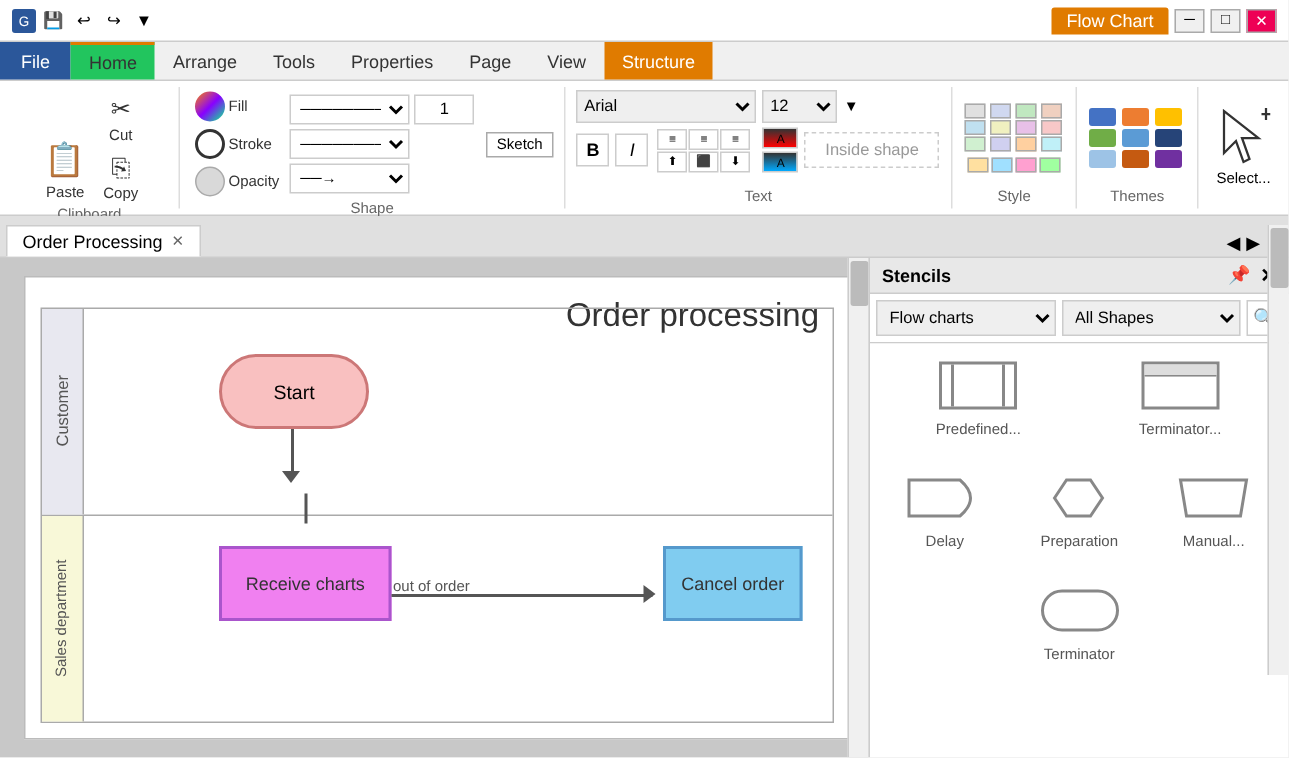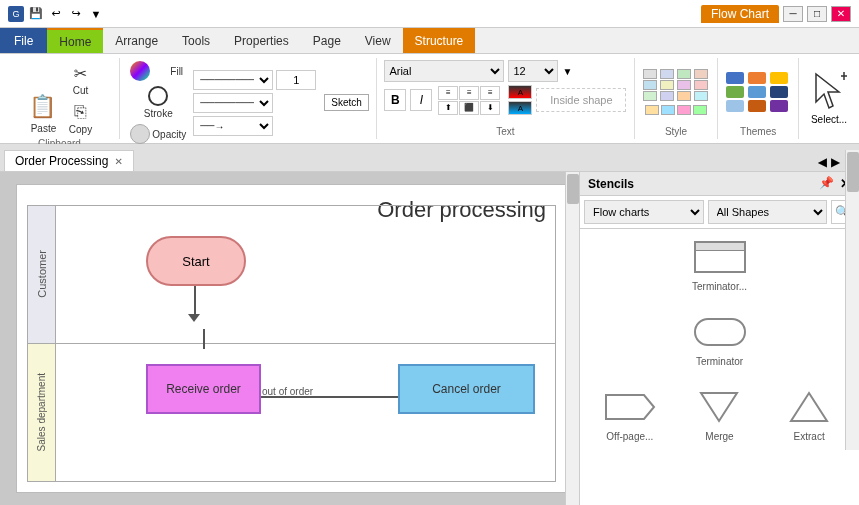--- a/index.html
+++ b/index.html
@@ -46,21 +46,21 @@
       cursor: pointer;
       font-size: 12px;
       color: #333;
     }
     .menu-item.file-btn {
       background: #2b579a;
       color: white;
       padding: 0 14px;
     }
     .menu-item.active-tab {
-      background: #84cc16;
+      background: #22c55e;
       border-top: 2px solid #e07b00;
     }
     .menu-item.structure-active {
       background: #e07b00;
       color: white;
     }
 
     
     .ribbon {
       background: white;
@@ -400,25 +400,25 @@
           </div>
         </div>
       </div>
       <div class="ribbon-group-label">Clipboard</div>
     </div>
 
     <div class="ribbon-group" style="min-width:220px;">
       <div style="display:flex;gap:4px;align-items:center;flex:1;">
 
         <div style="display:flex;flex-direction:column;gap:3px;">
-          <div class="ribbon-btn-small" style="flex-direction:row;gap:20px;">
+          <div class="ribbon-btn-small" style="flex-direction:row;gap:2px;">
             <div style="width:20px;height:20px;background:linear-gradient(135deg,#f80,#80f,#0f8);border-radius:50%;"></div>
             <span>Fill</span>
           </div>
-          <div class="ribbon-btn-small" style="flex-direction:column;gap:2px;">
+          <div class="ribbon-btn-small" style="flex-direction:row;gap:2px;">
             <div style="width:20px;height:20px;border:2px solid #333;border-radius:50%;background:transparent;"></div>
             <span>Stroke</span>
           </div>
           <div class="ribbon-btn-small" style="flex-direction:row;gap:2px;">
             <div style="width:20px;height:20px;background:rgba(180,180,180,0.5);border:1px solid #aaa;border-radius:50%;"></div>
             <span>Opacity</span>
           </div>
         </div>
 
         <div style="display:flex;flex-direction:column;gap:3px;justify-content:center;">
@@ -578,27 +578,27 @@
                   <div style="position:absolute;left:132px;top:108px;width:0;height:0;border-left:6px solid transparent;border-right:6px solid transparent;border-top:8px solid #555;"></div>
                 </div>
               </div>
 
               <div style="position:absolute;bottom:0;left:0;right:0;height:50%;display:flex;">
                 <div style="width:28px;background:#f8f8d8;border-right:1.5px solid #aaa;display:flex;align-items:center;justify-content:center;">
                   <span style="writing-mode:vertical-lr;transform:rotate(180deg);font-size:10px;color:#555;text-align:center;">Sales department</span>
                 </div>
                 <div style="flex:1;position:relative;">
 
-                  <div style="position:absolute;left:90px;top:20px;width:115px;height:50px;border:2px solid #aa55cc;background:#f080f0;display:flex;align-items:center;justify-content:center;font-size:12px;font-weight:500;color:#333;">Receive order</div>
+                  <div style="position:absolute;left:90px;top:20px;width:115px;height:50px;border:2px solid #aa55cc;background:#f080f0;display:flex;align-items:center;justify-content:center;font-size:12px;font-weight:500;color:#333;">Receive charts</div>
 
                   <div style="position:absolute;left:206px;top:42px;font-size:10px;color:#555;">out of order</div>
                   <div style="position:absolute;left:205px;top:52px;right:120px;height:2px;background:#555;"></div>
                   <div style="position:absolute;right:118px;top:46px;width:0;height:0;border-top:6px solid transparent;border-bottom:6px solid transparent;border-left:8px solid #555;"></div>
 
-                  <div style="position:absolute;right:20px;top:20px;width:137px;height:50px;border:2px solid #5599cc;background:#80ccf0;display:flex;align-items:center;justify-content:center;font-size:12px;font-weight:500;color:#333;">Cancel order</div>
+                  <div style="position:absolute;right:20px;top:20px;width:93px;height:50px;border:2px solid #5599cc;background:#80ccf0;display:flex;align-items:center;justify-content:center;font-size:12px;font-weight:500;color:#333;">Cancel order</div>
 
                   <div style="position:absolute;left:147px;top:-15px;width:2px;height:20px;background:#555;"></div>
                 </div>
               </div>
             </div>
 
           </div>
 
           <div style="position:absolute;right:0;top:0;bottom:0;width:14px;background:#f0f0f0;border-left:1px solid #ccc;">
             <div style="width:12px;height:30px;background:#bbb;margin:2px 1px;border-radius:2px;"></div>
@@ -626,63 +626,72 @@
           </select>
           <div class="stencils-search-btn">🔍</div>
         </div>
 
         <div class="stencils-grid">
 
           <div class="stencils-row">
             <div class="stencil-item">
               <div class="stencil-shape">
                 <div style="position:relative;width:52px;height:32px;border:2px solid #888;background:white;">
+                  <div style="position:absolute;left:6px;top:0;bottom:0;width:2px;background:#888;"></div>
+                  <div style="position:absolute;right:6px;top:0;bottom:0;width:2px;background:#888;"></div>
+                </div>
+              </div>
+              <span class="stencil-label">Predefined...</span>
+            </div>
+            <div class="stencil-item">
+              <div class="stencil-shape">
+                <div style="position:relative;width:52px;height:32px;border:2px solid #888;background:white;">
                   <div style="position:absolute;top:0;left:0;right:0;height:8px;background:#ddd;border-bottom:1px solid #888;"></div>
                 </div>
               </div>
               <span class="stencil-label">Terminator...</span>
             </div>
           </div>
 
+          <div class="stencils-row">
+            <div class="stencil-item">
+              <div class="stencil-shape">
+                <svg width="52" height="32" viewBox="0 0 52 32">
+                  <path d="M2,4 L36,4 Q50,16 36,28 L2,28 Z" fill="white" stroke="#888" stroke-width="2"></path>
+                </svg>
+              </div>
+              <span class="stencil-label">Delay</span>
+            </div>
+            <div class="stencil-item">
+              <div class="stencil-shape">
+                <svg width="52" height="32" viewBox="0 0 52 32">
+                  <polygon points="10,16 18,4 34,4 42,16 34,28 18,28" fill="white" stroke="#888" stroke-width="2"></polygon>
+                </svg>
+              </div>
+              <span class="stencil-label">Preparation</span>
+            </div>
+            <div class="stencil-item">
+              <div class="stencil-shape">
+                <svg width="52" height="32" viewBox="0 0 52 32">
+                  <polygon points="4,4 48,4 44,28 8,28" fill="white" stroke="#888" stroke-width="2"></polygon>
+                </svg>
+              </div>
+              <span class="stencil-label">Manual...</span>
+            </div>
+          </div>
 
           <div class="stencils-row">
             <div class="stencil-item">
               <div class="stencil-shape">
                 <div style="width:52px;height:28px;border:2px solid #888;background:white;border-radius:14px;"></div>
               </div>
               <span class="stencil-label">Terminator</span>
             </div>
           </div>
 
-          <div class="stencils-row">
-            <div class="stencil-item">
-              <div class="stencil-shape">
-                <svg width="52" height="32" viewBox="0 0 52 32">
-                  <polygon points="2,4 40,4 50,16 40,28 2,28" fill="white" stroke="#888" stroke-width="2"></polygon>
-                </svg>
-              </div>
-              <span class="stencil-label">Off-page...</span>
-            </div>
-            <div class="stencil-item">
-              <div class="stencil-shape">
-                <svg width="40" height="32" viewBox="0 0 40 32">
-                  <polygon points="2,2 38,2 20,30" fill="white" stroke="#888" stroke-width="2"></polygon>
-                </svg>
-              </div>
-              <span class="stencil-label">Merge</span>
-            </div>
-            <div class="stencil-item">
-              <div class="stencil-shape">
-                <svg width="40" height="32" viewBox="0 0 40 32">
-                  <polygon points="20,2 38,30 2,30" fill="white" stroke="#888" stroke-width="2"></polygon>
-                </svg>
-              </div>
-              <span class="stencil-label">Extract</span>
-            </div>
-          </div>
 
         </div>
 
         <div style="position:absolute;right:0;top:150px;width:14px;height:300px;background:#f0f0f0;border-left:1px solid #ccc;">
           <div style="width:12px;height:40px;background:#bbb;margin:2px 1px;border-radius:2px;"></div>
         </div>
       </div>
 
     </div>
   </div>

